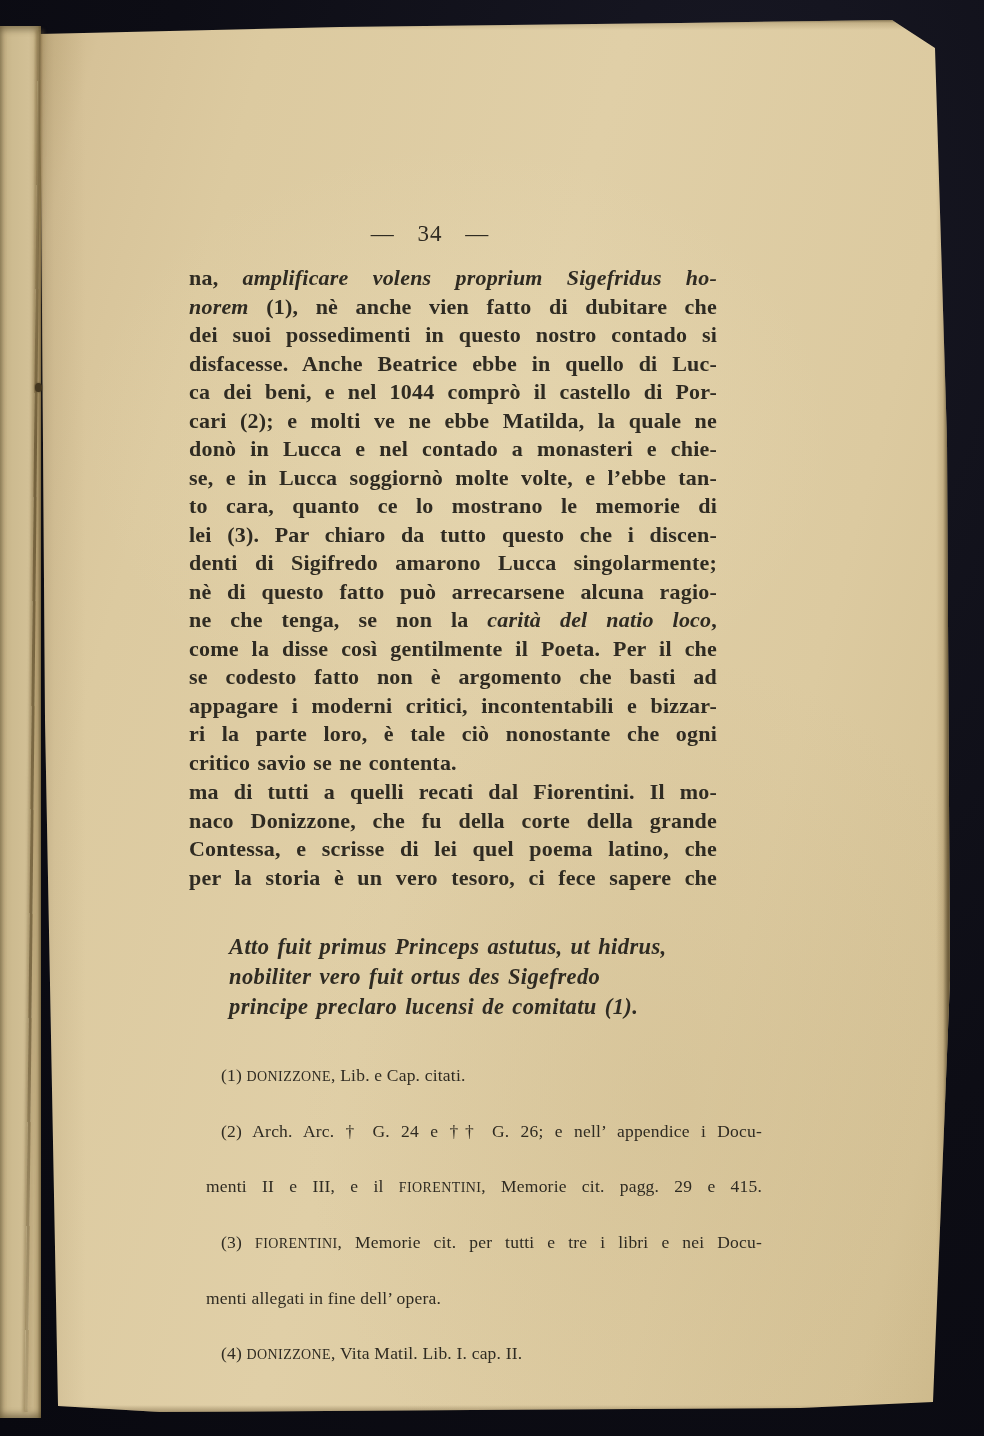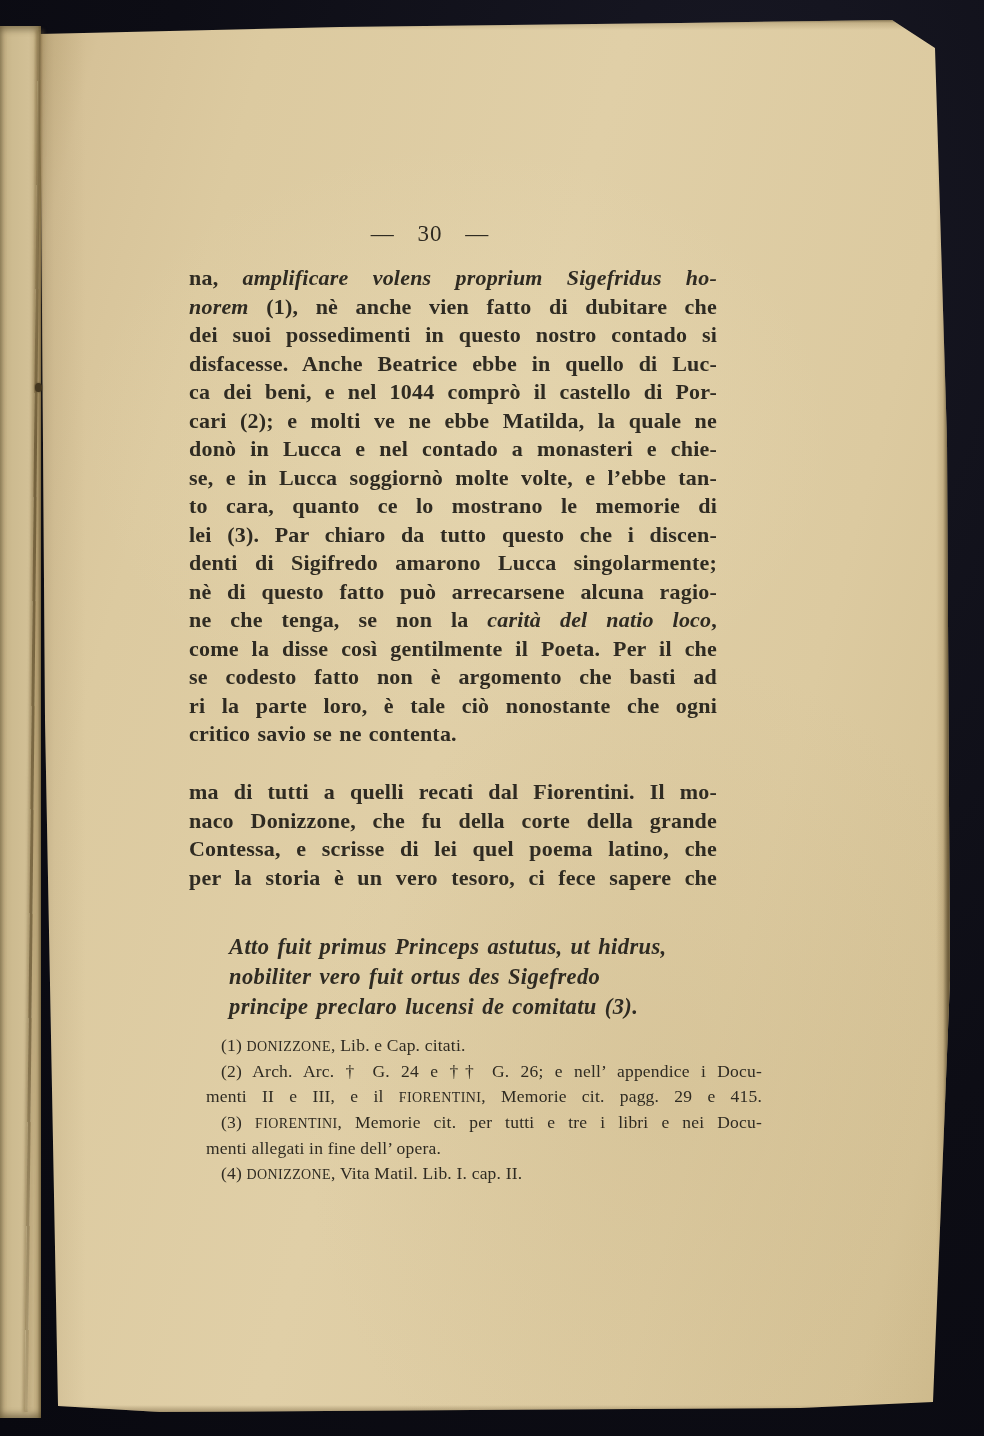--- a/index.html
+++ b/index.html
@@ -44,67 +44,68 @@
   .body1{top:264px;}
   .body2{top:778px;}
   .body1 .line,.body2 .line{
     font-size:22px;line-height:28.5px;letter-spacing:.2px;word-spacing:1.5px;
   }
   .verse{position:absolute;left:229px;top:932px;width:500px;}
   .verse .line{
     font-style:italic;font-size:22.5px;line-height:30px;letter-spacing:.4px;word-spacing:2px;font-weight:bold;
   }
   .footnotes{position:absolute;left:206px;top:1033px;width:556px;}
-  .footnotes .line{font-size:17.5px;line-height:25px;letter-spacing:.2px;}
+  .footnotes .line{font-size:17.5px;line-height:25px;letter-spacing:.2px;margin-top:30px;}
   .line{text-align:left;}
   .line.just{text-align:justify;text-align-last:justify;}
   .line.ind{text-indent:33px;}
   .footnotes .line.ind{text-indent:15px;}
   .it{font-style:italic;}
   .sc{font-size:.8em;letter-spacing:.4px;}
 </style>
 </head>
 <body>
 
 <div class="page-stack"></div>
 <div class="page"></div>
 <div class="crease"></div>
 <div class="speck"></div>
 
-<div class="header ink">— 30 —</div>
+<div class="header ink">— 34 —</div>
 
 <div class="textcol body1 ink">
     <div class="line just"><span>na, </span><span class="it">amplificare volens proprium Sigefridus ho-</span></div>
     <div class="line just"><span class="it">norem</span><span> (1), nè anche vien fatto di dubitare che</span></div>
     <div class="line just"><span>dei suoi possedimenti in questo nostro contado si</span></div>
     <div class="line just"><span>disfacesse. Anche Beatrice ebbe in quello di Luc-</span></div>
     <div class="line just"><span>ca dei beni, e nel 1044 comprò il castello di Por-</span></div>
     <div class="line just"><span>cari (2); e molti ve ne ebbe Matilda, la quale ne</span></div>
     <div class="line just"><span>donò in Lucca e nel contado a monasteri e chie-</span></div>
     <div class="line just"><span>se, e in Lucca soggiornò molte volte, e l’ebbe tan-</span></div>
     <div class="line just"><span>to cara, quanto ce lo mostrano le memorie di</span></div>
     <div class="line just"><span>lei (3). Par chiaro da tutto questo che i discen-</span></div>
     <div class="line just"><span>denti di Sigifredo amarono Lucca singolarmente;</span></div>
     <div class="line just"><span>nè di questo fatto può arrecarsene alcuna ragio-</span></div>
     <div class="line just"><span>ne che tenga, se non la </span><span class="it">carità del natio loco</span><span>,</span></div>
     <div class="line just"><span>come la disse così gentilmente il Poeta. Per il che</span></div>
     <div class="line just"><span>se codesto fatto non è argomento che basti ad</span></div>
+    <div class="line just"><span>appagare i moderni critici, incontentabili e bizzar-</span></div>
     <div class="line just"><span>ri la parte loro, è tale ciò nonostante che ogni</span></div>
     <div class="line"><span>critico savio se ne contenta.</span></div>
   </div>
 <div class="textcol body2 ink">
     <div class="line just"><span>ma di tutti a quelli recati dal Fiorentini. Il mo-</span></div>
     <div class="line just"><span>naco Donizzone, che fu della corte della grande</span></div>
     <div class="line just"><span>Contessa, e scrisse di lei quel poema latino, che</span></div>
     <div class="line just"><span>per la storia è un vero tesoro, ci fece sapere che</span></div>
   </div>
 <div class="verse ink">
     <div class="line"><span class="it">Atto fuit primus Princeps astutus, ut hidrus,</span></div>
     <div class="line"><span class="it">nobiliter vero fuit ortus des Sigefredo</span></div>
-    <div class="line"><span class="it">principe preclaro lucensi de comitatu (3).</span></div>
+    <div class="line"><span class="it">principe preclaro lucensi de comitatu (1).</span></div>
   </div>
 <div class="footnotes ink">
     <div class="line ind"><span>(1) </span><span class="sc">DONIZZONE</span><span>, Lib. e Cap. citati.</span></div>
     <div class="line ind just"><span>(2) Arch. Arc. † G. 24 e †† G. 26; e nell’ appendice i Docu-</span></div>
     <div class="line just"><span>menti II e III, e il </span><span class="sc">FIORENTINI</span><span>, Memorie cit. pagg. 29 e 415.</span></div>
     <div class="line ind just"><span>(3) </span><span class="sc">FIORENTINI</span><span>, Memorie cit. per tutti e tre i libri e nei Docu-</span></div>
     <div class="line"><span>menti allegati in fine dell’ opera.</span></div>
     <div class="line ind"><span>(4) </span><span class="sc">DONIZZONE</span><span>, Vita Matil. Lib. I. cap. II.</span></div>
   </div>
 

